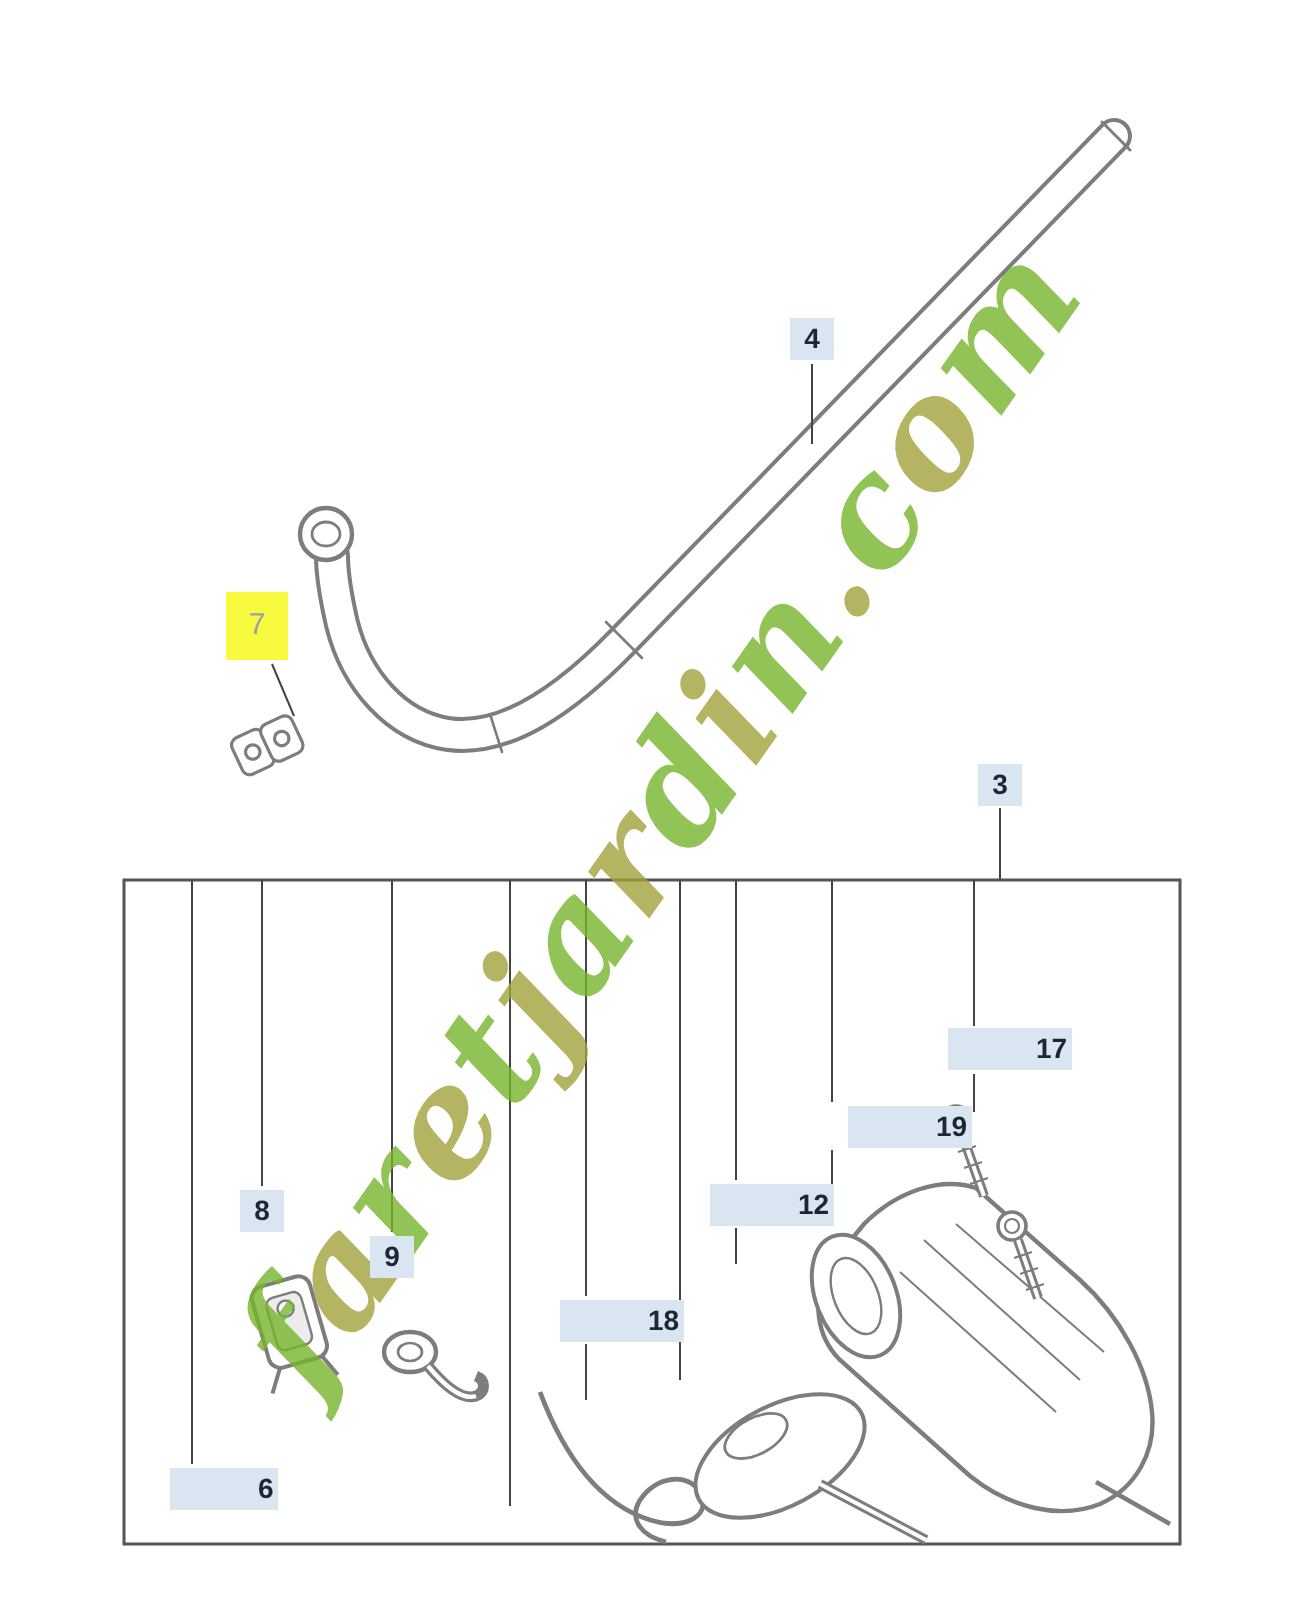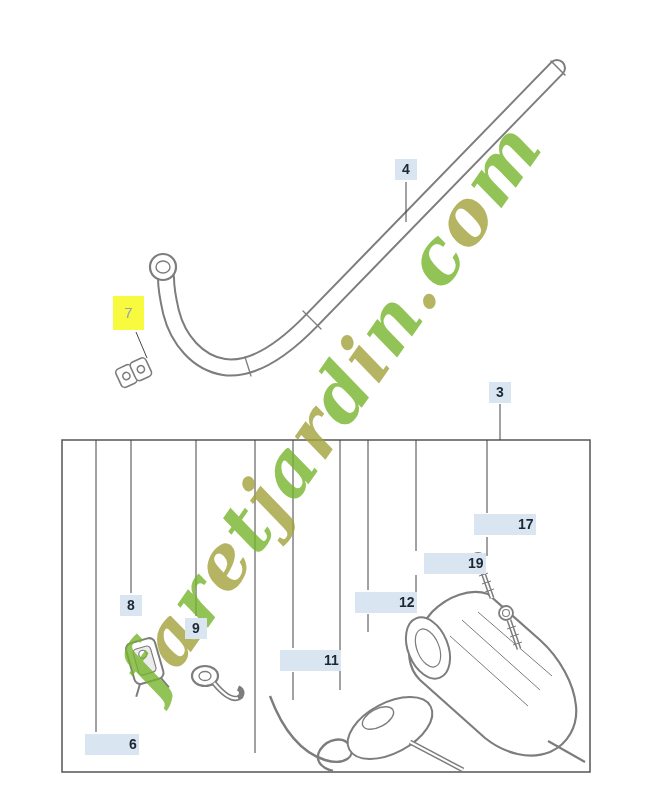--- a/index.html
+++ b/index.html
@@ -126,16 +126,16 @@
   <div class="watermark"><span style="color: rgb(118, 181, 44);">f</span><span style="color: rgb(162, 162, 60);">a</span><span style="color: rgb(118, 181, 44);">r</span><span style="color: rgb(162, 162, 60);">e</span><span style="color: rgb(118, 181, 44);">t</span><span style="color: rgb(162, 162, 60);">j</span><span style="color: rgb(118, 181, 44);">a</span><span style="color: rgb(162, 162, 60);">r</span><span style="color: rgb(118, 181, 44);">d</span><span style="color: rgb(162, 162, 60);">i</span><span style="color: rgb(118, 181, 44);">n</span><span style="color: rgb(162, 162, 60);">.</span><span style="color: rgb(118, 181, 44);">c</span><span style="color: rgb(162, 162, 60);">o</span><span style="color: rgb(118, 181, 44);">m</span></div>
 
   <div class="part-label" style="left:395px;top:159px">4</div>
   <div class="part-label highlighted" style="left:113px;top:296px">7</div>
   <div class="part-label" style="left:489px;top:382px">3</div>
   <div class="part-label two" style="left:474px;top:514px">17</div>
   <div class="part-label two" style="left:424px;top:553px">19</div>
   <div class="part-label two" style="left:355px;top:592px">12</div>
   <div class="part-label" style="left:120px;top:595px">8</div>
   <div class="part-label" style="left:185px;top:618px">9</div>
-  <div class="part-label two" style="left:280px;top:650px">11</div>
+  <div class="part-label two" style="left:280px;top:650px">18</div>
   <div class="part-label two" style="left:85px;top:734px">6</div>
 
 </div>
 
 </body></html>

